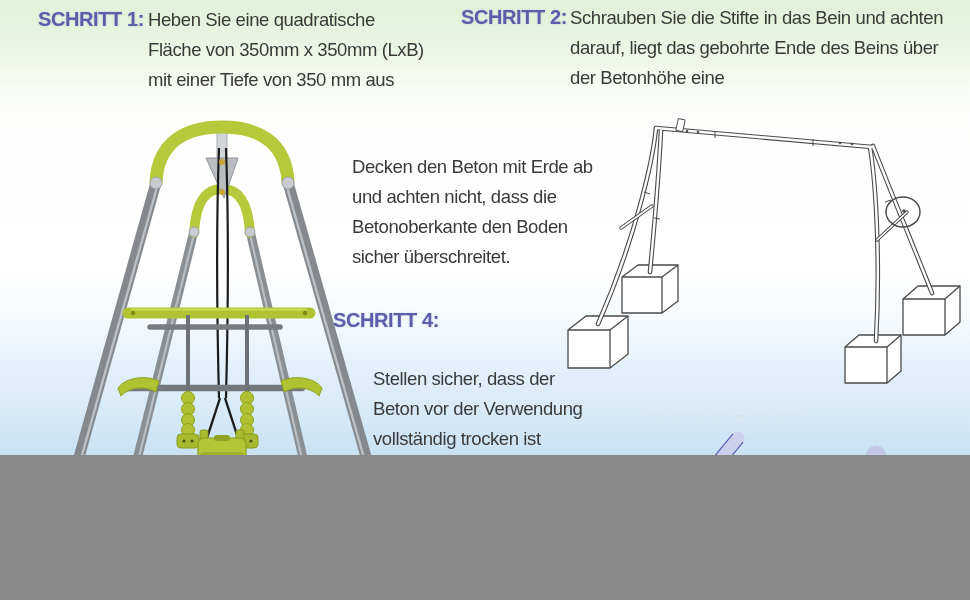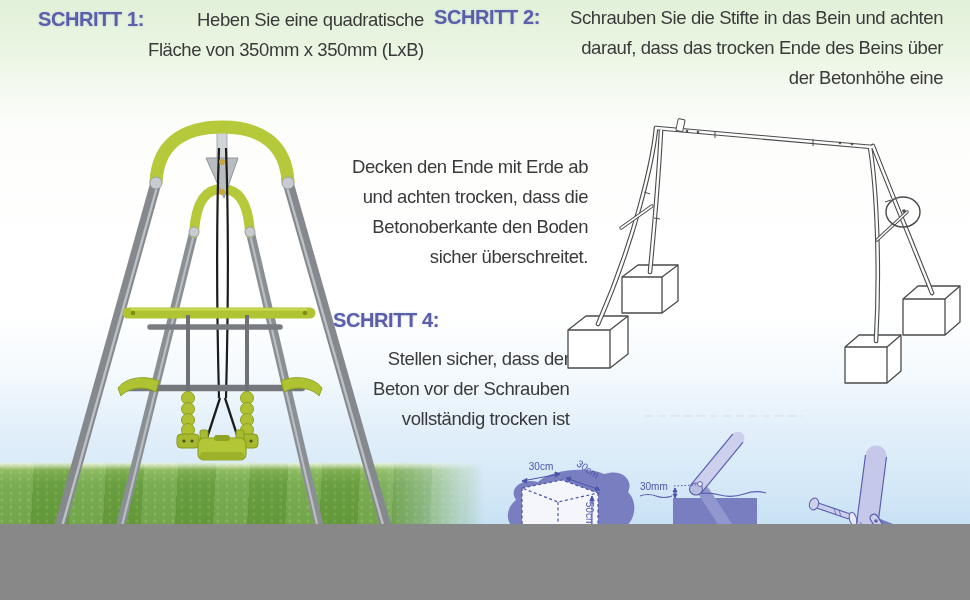--- a/index.html
+++ b/index.html
@@ -1,29 +1,29 @@
 <!DOCTYPE html>
 <html><head>
 <meta charset="utf-8">
 <style>
   html,body{margin:0;padding:0;background:#888;}
   #canvas{
-    position:relative;width:970px;height:524px;overflow:hidden;
+    position:relative;width:970px;height:455px;overflow:hidden;
     font-family:"Liberation Sans",sans-serif;
     background:linear-gradient(180deg,
       #e2f1d9 0%, #e8f4e0 8%, #f3f9ee 16%, #fdfefc 25%,
       #ffffff 60%, #f3f9fd 72%, #e2effa 82%, #d4e8f7 93%, #c8e2f4 100%);
   }
   .step-label{
     position:absolute;color:#5b5ea9;font-weight:bold;font-size:20px;
     letter-spacing:-0.4px;white-space:nowrap;
     text-shadow:0 0 2px rgba(150,160,215,.55);
   }
   .step-text{position:absolute;color:#3a3a3a;font-size:18.5px;letter-spacing:-0.4px;}
-  .step-text .line{line-height:30px;white-space:nowrap;text-align:right;}
+  .step-text .line{line-height:30px;white-space:nowrap;}
   #grass{
     position:absolute;left:0;top:463px;width:494px;height:132px;
     background:
       repeating-linear-gradient(93deg, rgba(255,255,255,0.07) 0 34px, rgba(20,60,0,0.07) 34px 72px),
       radial-gradient(circle at 20% 30%, rgba(220,235,160,0.18) 0 1px, transparent 2px),
       linear-gradient(180deg,#a4ca74 0,#84b455 8px,#6fa646 22px,#689f3e 45%,#5b9334 75%,#4e8629 100%);
     background-size:auto,9px 7px,auto;
     -webkit-mask-image:linear-gradient(to right,#000 0 76%,rgba(0,0,0,.55) 88%,transparent 98%);
     mask-image:linear-gradient(to right,#000 0 76%,rgba(0,0,0,.55) 88%,transparent 98%);
   }
@@ -119,40 +119,41 @@
       <rect x="198" y="338" width="48" height="22" rx="6" fill="#b3c636" stroke="#8ca01f" stroke-width="1.2"></rect>
       <rect x="200" y="352" width="44" height="8" rx="4" fill="#9db12b"></rect>
       <rect x="214" y="335" width="16" height="6" rx="3" fill="#8ea224"></rect>
     </g>
   </svg>
 
   <div class="step-label" style="left:38px;top:8px">SCHRITT 1:</div>
   <div class="step-text" style="left:148px;top:5px">
     <div class="line">Heben Sie eine quadratische</div>
     <div class="line">Fläche von 350mm x 350mm (LxB)</div>
+    <div class="line">mit einer Tiefe von 350 mm aus</div>
   </div>
 
-  <div class="step-label" style="left:434px;top:6px">SCHRITT 2:</div>
+  <div class="step-label" style="left:461px;top:6px">SCHRITT 2:</div>
   <div class="step-text" style="left:570px;top:3px">
     <div class="line">Schrauben Sie die Stifte in das Bein und achten</div>
-    <div class="line">darauf, dass das trocken Ende des Beins über</div>
+    <div class="line">darauf, liegt das gebohrte Ende des Beins über</div>
     <div class="line">der Betonhöhe eine</div>
   </div>
 
   <div class="step-text" style="left:352px;top:152px">
-    <div class="line">Decken den Ende mit Erde ab</div>
-    <div class="line">und achten trocken, dass die</div>
+    <div class="line">Decken den Beton mit Erde ab</div>
+    <div class="line">und achten nicht, dass die</div>
     <div class="line">Betonoberkante den Boden</div>
     <div class="line">sicher überschreitet.</div>
   </div>
 
   <div class="step-label" style="left:333px;top:309px">SCHRITT 4:</div>
-  <div class="step-text" style="left:373px;top:344px">
+  <div class="step-text" style="left:373px;top:364px">
     <div class="line">Stellen sicher, dass der</div>
-    <div class="line">Beton vor der Schrauben</div>
+    <div class="line">Beton vor der Verwendung</div>
     <div class="line">vollständig trocken ist</div>
   </div>
 
   <svg class="abs" style="left:555px;top:100px" width="415" height="322" viewBox="0 0 415 322">
     <g stroke="#4a4a4a" stroke-width="1.3" fill="#ffffff" stroke-linejoin="round">
 
       <g>
         <polygon points="13,230 31,216 73,216 73,254 55,268 13,268"></polygon>
         <polyline points="13,230 55,230 73,216" fill="none"></polyline>
         <line x1="55" y1="230" x2="55" y2="268"></line>

